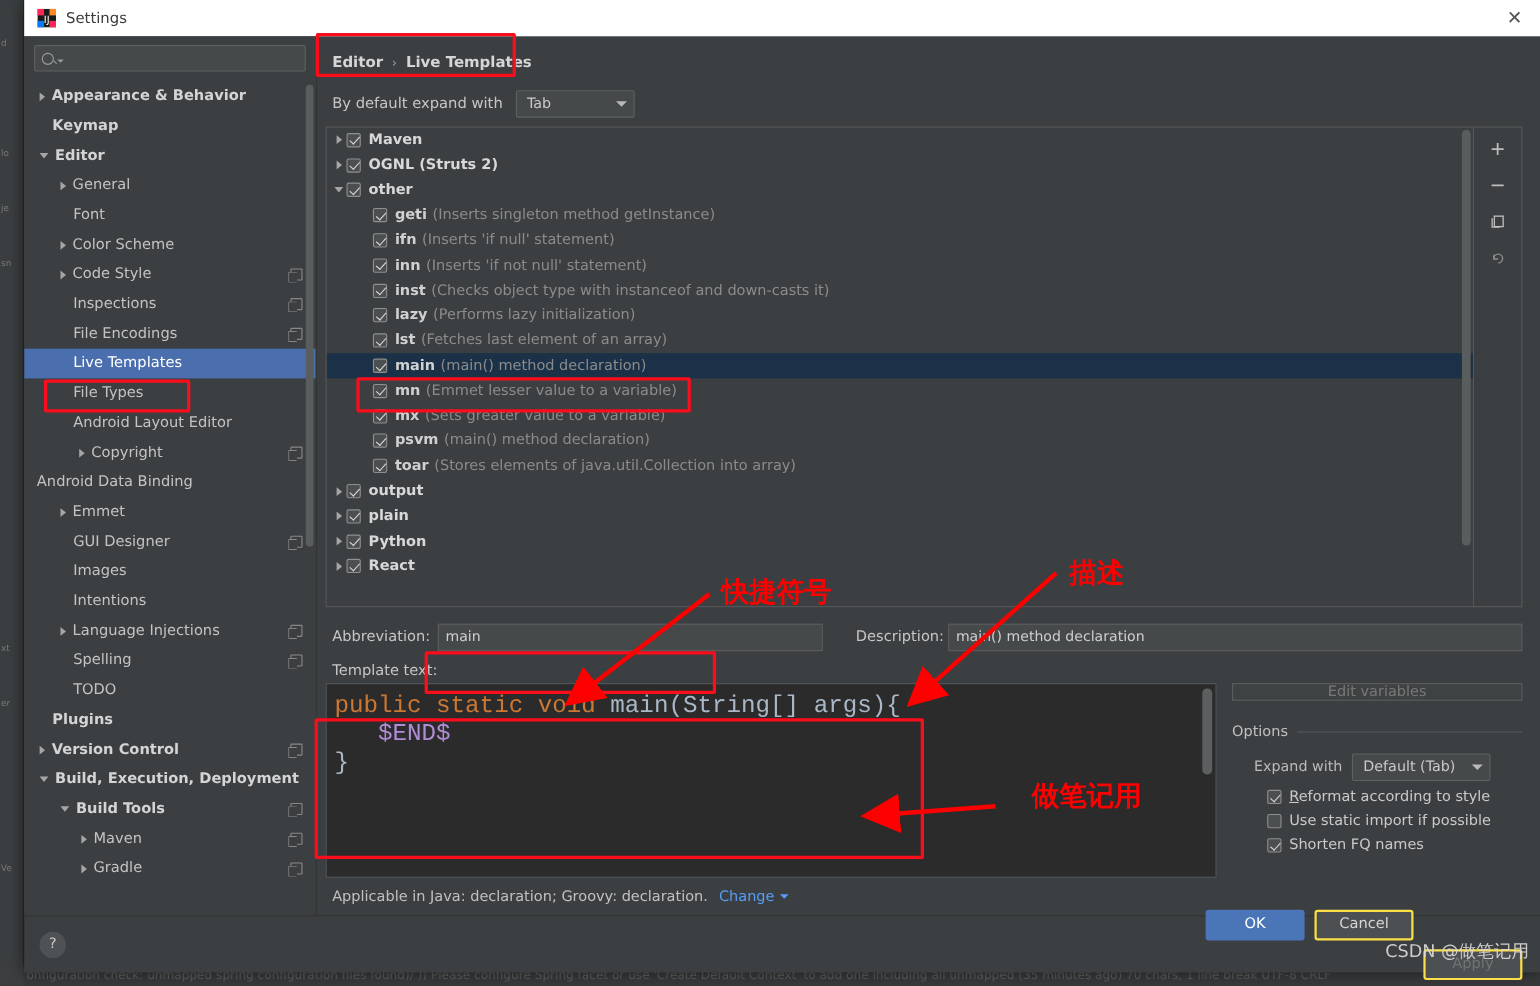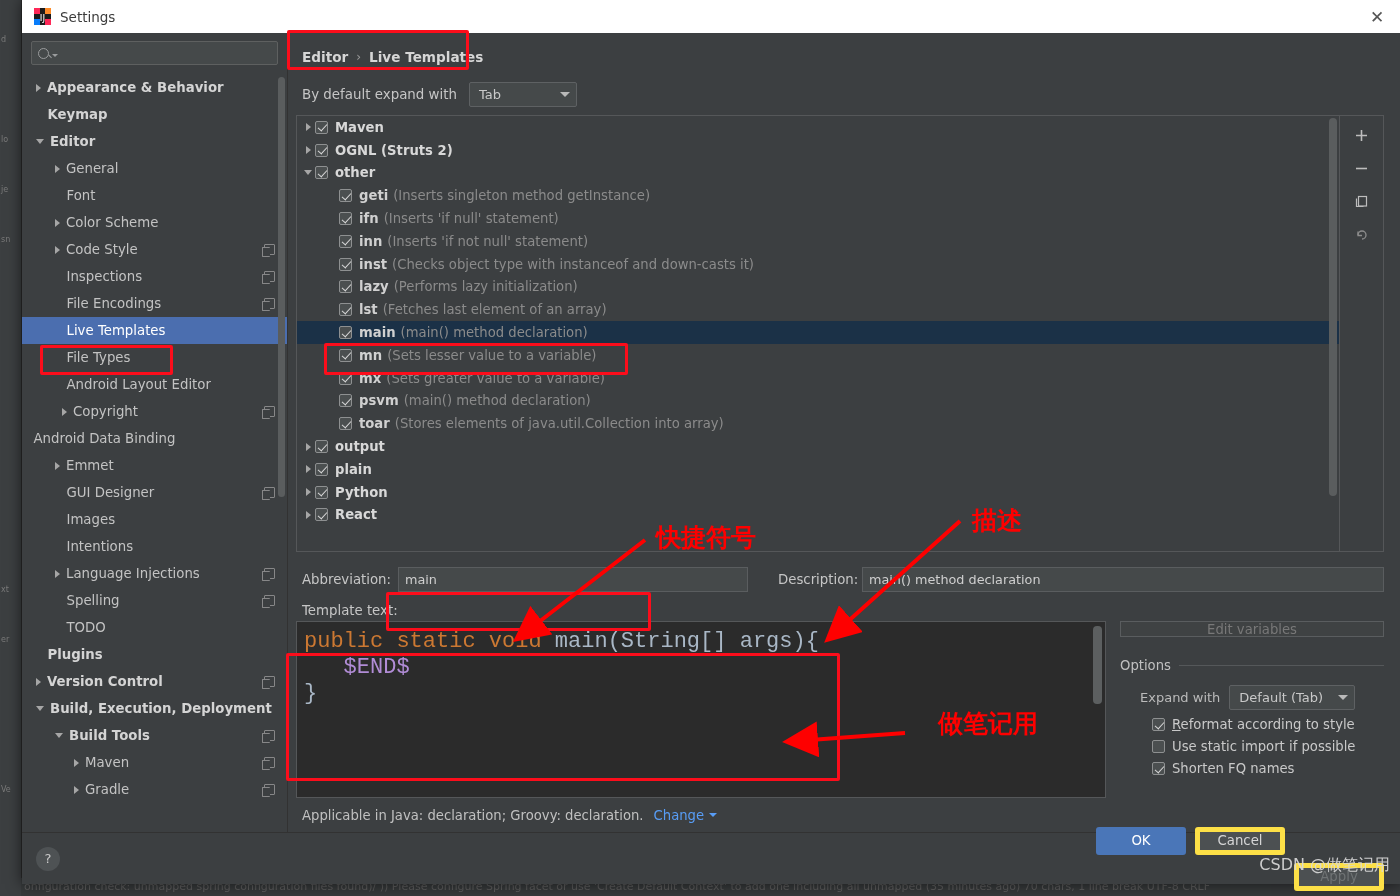--- a/index.html
+++ b/index.html
@@ -172,21 +172,21 @@
   #change-link { color:#589df6; display:flex; align-items:center; gap:5px;}
   #change-link .dn { width:0;height:0;border-left:4px solid transparent;border-right:4px solid transparent;
      border-top:4px solid #589df6;}
 
   #footer { height:52px; flex:0 0 52px; display:flex; align-items:center;
      padding:0 16px 0 14px; border-top:1px solid #323232; }
   #help-btn { width:24px;height:24px;border-radius:50%; background:#4e5254; color:#c9c9c9;
      display:flex; align-items:center; justify-content:center; font-size:13px;}
   #btn-group { margin-left:auto; display:flex; gap:9px; }
   .dlg-btn { min-width:90px; height:28px; border-radius:3px; display:flex; align-items:center;
-     justify-content:center; font-size:13.3px; border:5px solid #fde047; background:#4c5052; color:#d6d6d6;}
+     justify-content:center; font-size:13.3px; border:2px solid #fde047; background:#4c5052; color:#d6d6d6;}
   .dlg-btn.primary { background:#4a76b8; border-color:#4a76b8; color:#ffffff; }
   .dlg-btn.disabled { color:#6f7374;margin-top:36px; }
 
   
   #overlay { position:absolute; inset:0; pointer-events:none; }
   .hl { position:absolute; border:3px solid #fc0d1b; border-radius:2px; }
   .anno-txt { position:absolute; color:#fe0000; font-size:25px; font-weight:bold;
      font-family:"DejaVu Sans","Liberation Sans",sans-serif; white-space:nowrap; }
   #watermark { position:absolute; right:10px; bottom:20px; color:#d9d9d9; font-size:16px;
      opacity:.92; }
@@ -288,21 +288,21 @@
               <span>Live Templates</span>
             </div>
             <div class="sb-item" style="padding-left: 33px;">
               <span class="arrow none"></span>
               <span>File Types</span>
             </div>
             <div class="sb-item" style="padding-left: 33px;">
               <span class="arrow none"></span>
               <span>Android Layout Editor</span>
             </div>
-            <div class="sb-item" style="padding-left: 40px;">
+            <div class="sb-item" style="padding-left: 50px;">
               <span class="arrow right"></span>
               <span>Copyright</span>
               <span class="copy-badge"></span>
             </div>
             <div class="sb-item" style="">
               <span class="arrow none"></span>
               <span>Android Data Binding</span>
             </div>
             <div class="sb-item" style="padding-left: 33px;">
               <span class="arrow right"></span>
@@ -439,21 +439,21 @@
                 <span class="t-desc">(Fetches last element of an array)</span>
               </div>
               <div class="t-row leaf sel">
                 <span class="cbx checked"></span>
                 <span class="t-name">main</span>
                 <span class="t-desc">(main() method declaration)</span>
               </div>
               <div class="t-row leaf">
                 <span class="cbx checked"></span>
                 <span class="t-name">mn</span>
-                <span class="t-desc">(Sets lesser value to a variable)</span>
+                <span class="t-desc">(Emmet lesser value to a variable)</span>
               </div>
               <div class="t-row leaf">
                 <span class="cbx checked"></span>
                 <span class="t-name">mx</span>
                 <span class="t-desc">(Sets greater value to a variable)</span>
               </div>
               <div class="t-row leaf">
                 <span class="cbx checked"></span>
                 <span class="t-name">psvm</span>
                 <span class="t-desc">(main() method declaration)</span>

